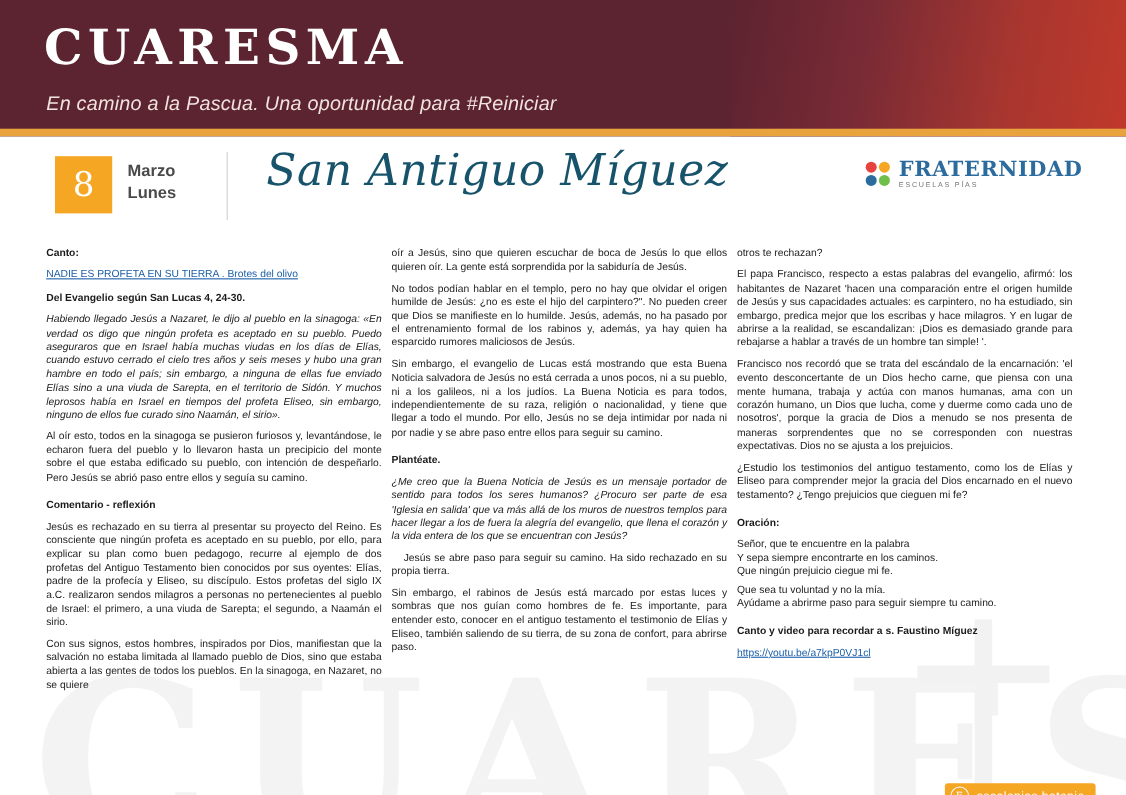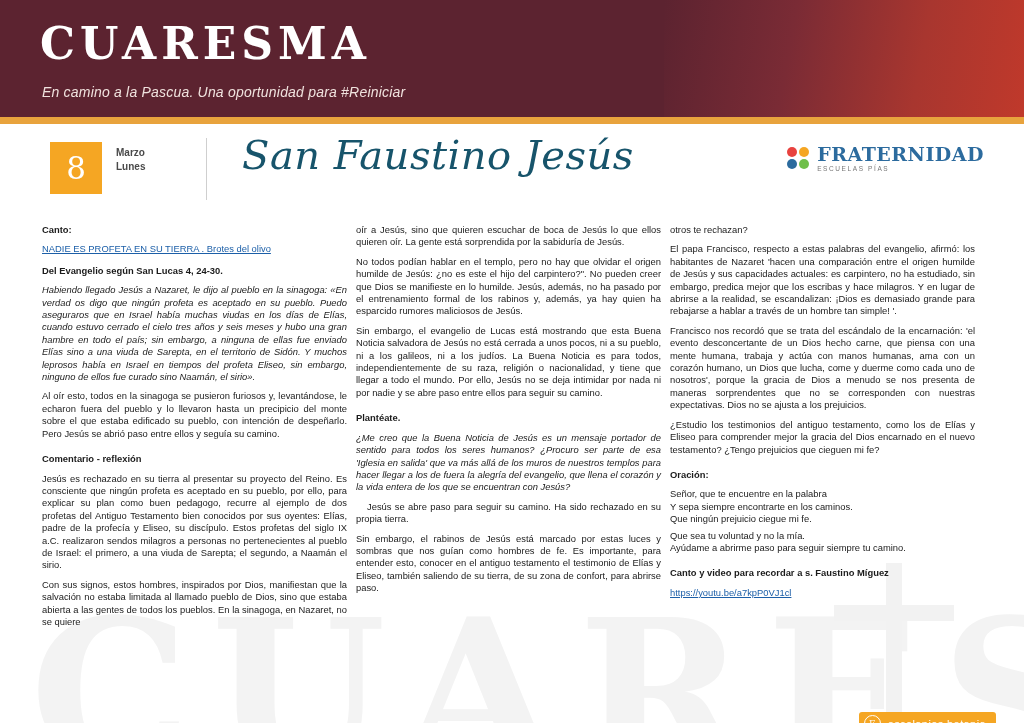--- a/index.html
+++ b/index.html
@@ -72,21 +72,21 @@
     font-size: 44px;
     font-weight: bold;
     letter-spacing: 5px;
     color: #ffffff;
     line-height: 1;
   }
   .cuaresma-sub {
     position: absolute;
     left: 42px;
     top: 84px;
-    font-size: 14px;
+    font-size: 18px;
     font-style: italic;
     color: #f0e2de;
     letter-spacing: .2px;
   }
   .pascua {
     position: absolute;
     right: 46px;
     top: 16px;
     font-family: "DejaVu Serif", serif;
     font-size: 33px;
@@ -160,21 +160,21 @@
     font-size: 31px;
     display: flex;
     align-items: center;
     justify-content: center;
   }
   .date-text {
     position: absolute;
     left: 116px;
     top: 8px;
     color: #4a4a4a;
-    font-size: 10px;
+    font-size: 15px;
     font-weight: bold;
     line-height: 1.35;
   }
   .vrule {
     position: absolute;
     left: 206px;
     top: 0px;
     width: 1px;
     height: 62px;
     background: #cfcfcf;
@@ -273,21 +273,21 @@
   <div class="txt">escolapios betania</div>
 </div>
 
 <div class="titlebar">
   <div class="date-box">8</div>
   <div class="date-text">
     <div>Marzo</div>
     <div>Lunes</div>
   </div>
   <div class="vrule"></div>
-  <div class="saint-title">San Faustino Jesús</div>
+  <div class="saint-title">San Antiguo Míguez</div>
 
   <div class="fraternidad">
     <svg class="frat-mark" viewBox="0 0 26 26">
       <circle cx="7" cy="7" r="5" fill="#e8423f"></circle>
       <circle cx="19" cy="7" r="5" fill="#f5a623"></circle>
       <circle cx="7" cy="19" r="5" fill="#2c6b9e"></circle>
       <circle cx="19" cy="19" r="5" fill="#6fbf4a"></circle>
     </svg>
     <div class="frat-text">
       <div class="a">FRATERNIDAD</div>

